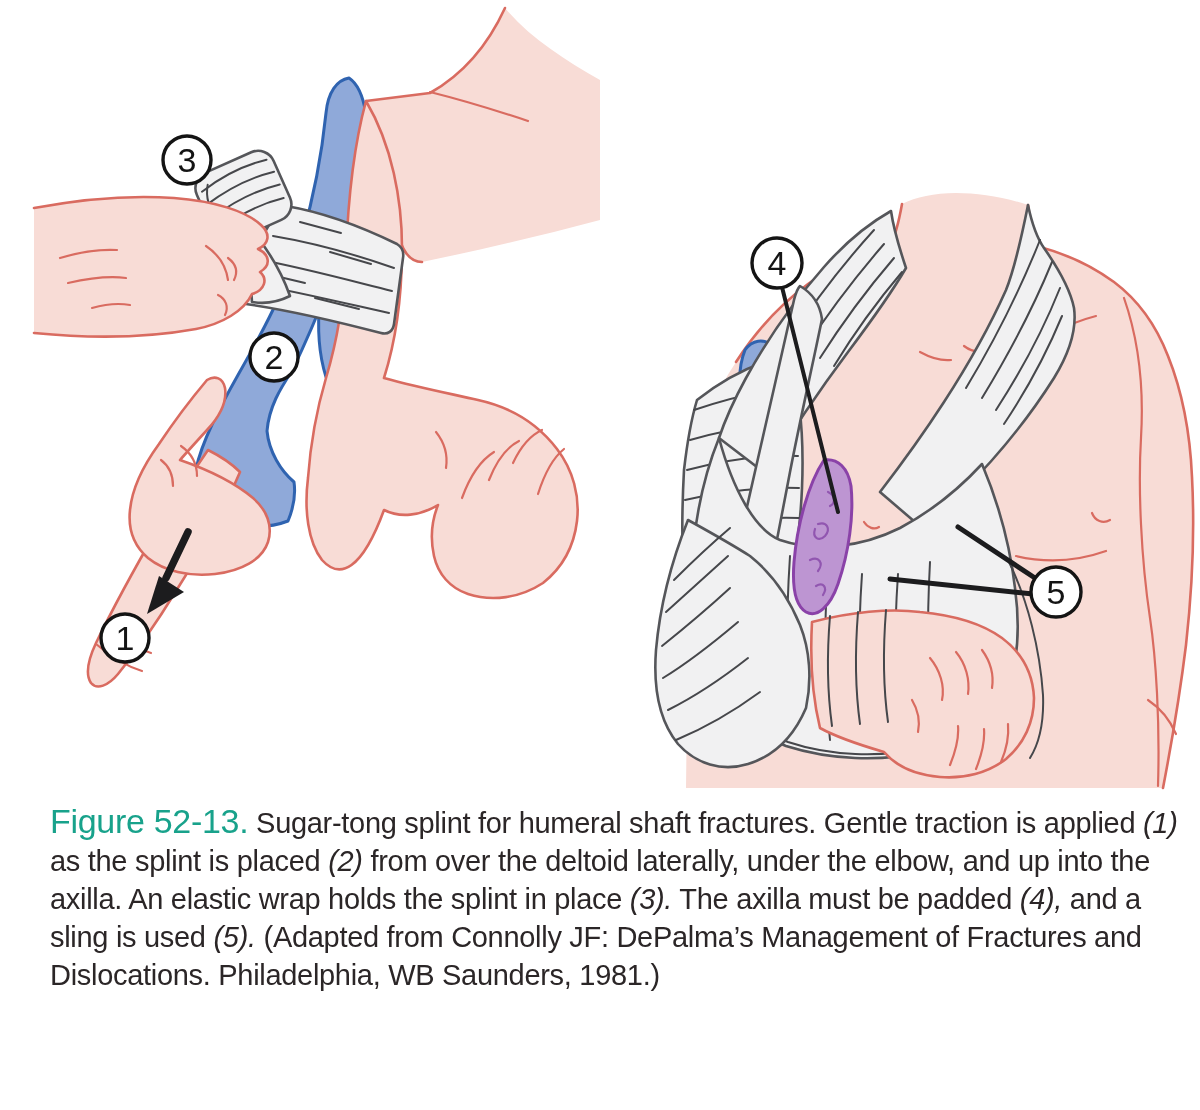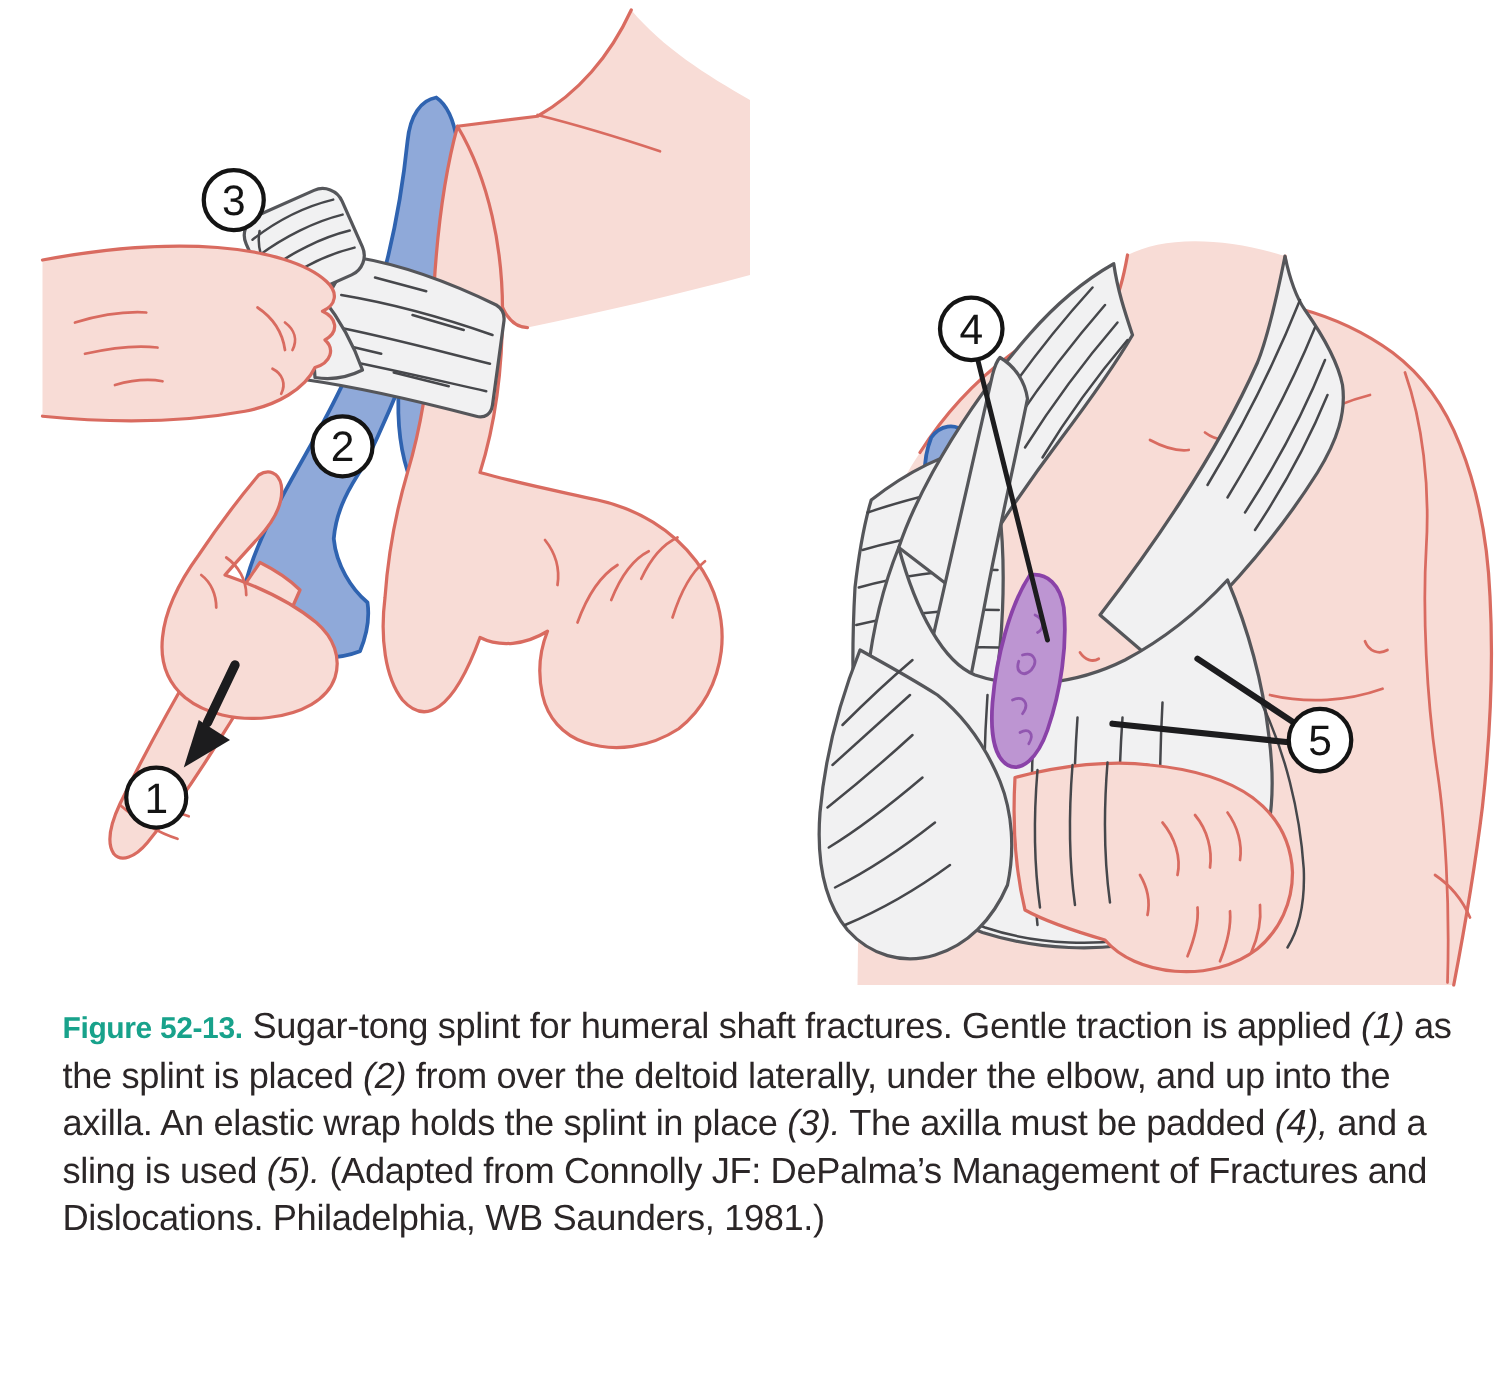--- a/index.html
+++ b/index.html
@@ -16,21 +16,21 @@
   .blue{stroke:#2f63b0;stroke-width:3;stroke-linejoin:round;}
   .pad{stroke:#8a42a8;stroke-width:3;stroke-linejoin:round;}
   .padline{fill:none;stroke:#9156b0;stroke-width:2.2;stroke-linecap:round;}
   .leader{fill:none;stroke:#1c1c1e;stroke-linecap:round;}
   .arrow{fill:#1c1c1e;}
   .callout circle{fill:#ffffff;stroke:#141414;stroke-width:3.4;}
   .callout text{font-family:"Liberation Sans",sans-serif;font-size:34px;fill:#141414;}
   
   .caption{position:absolute;left:50px;top:802px;width:1142px;
            font-size:29px;line-height:38px;letter-spacing:-0.3px;color:#2b2627;}
-  .fig-label{color:#18a28b;font-weight:bold;font-size:24px;}
+  .fig-label{color:#18a28b;font-weight:normal;font-size:34px;}
   .it{font-style:italic;}
 </style>
 </head>
 <body>
 
 <div class="page">
 
   <svg class="art" width="1200" height="790" viewBox="0 0 1200 790">
 
     <g>

